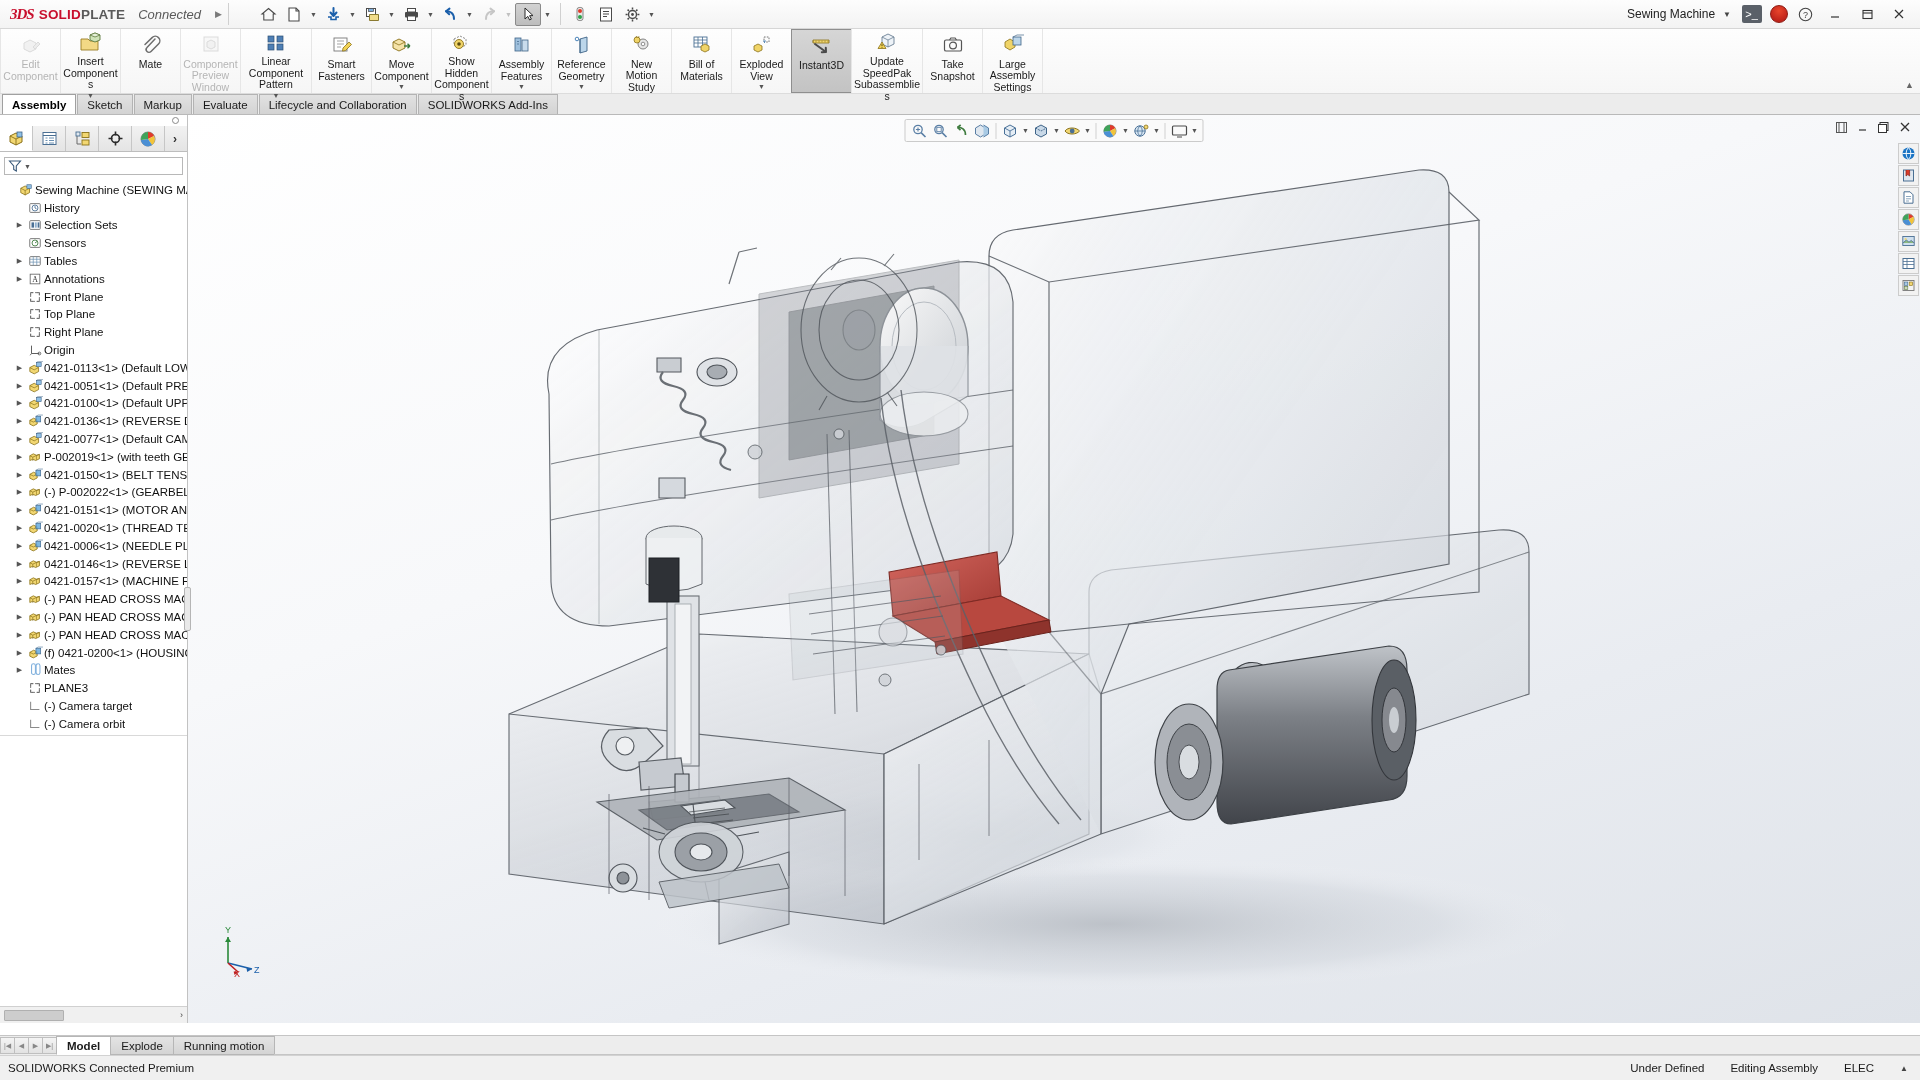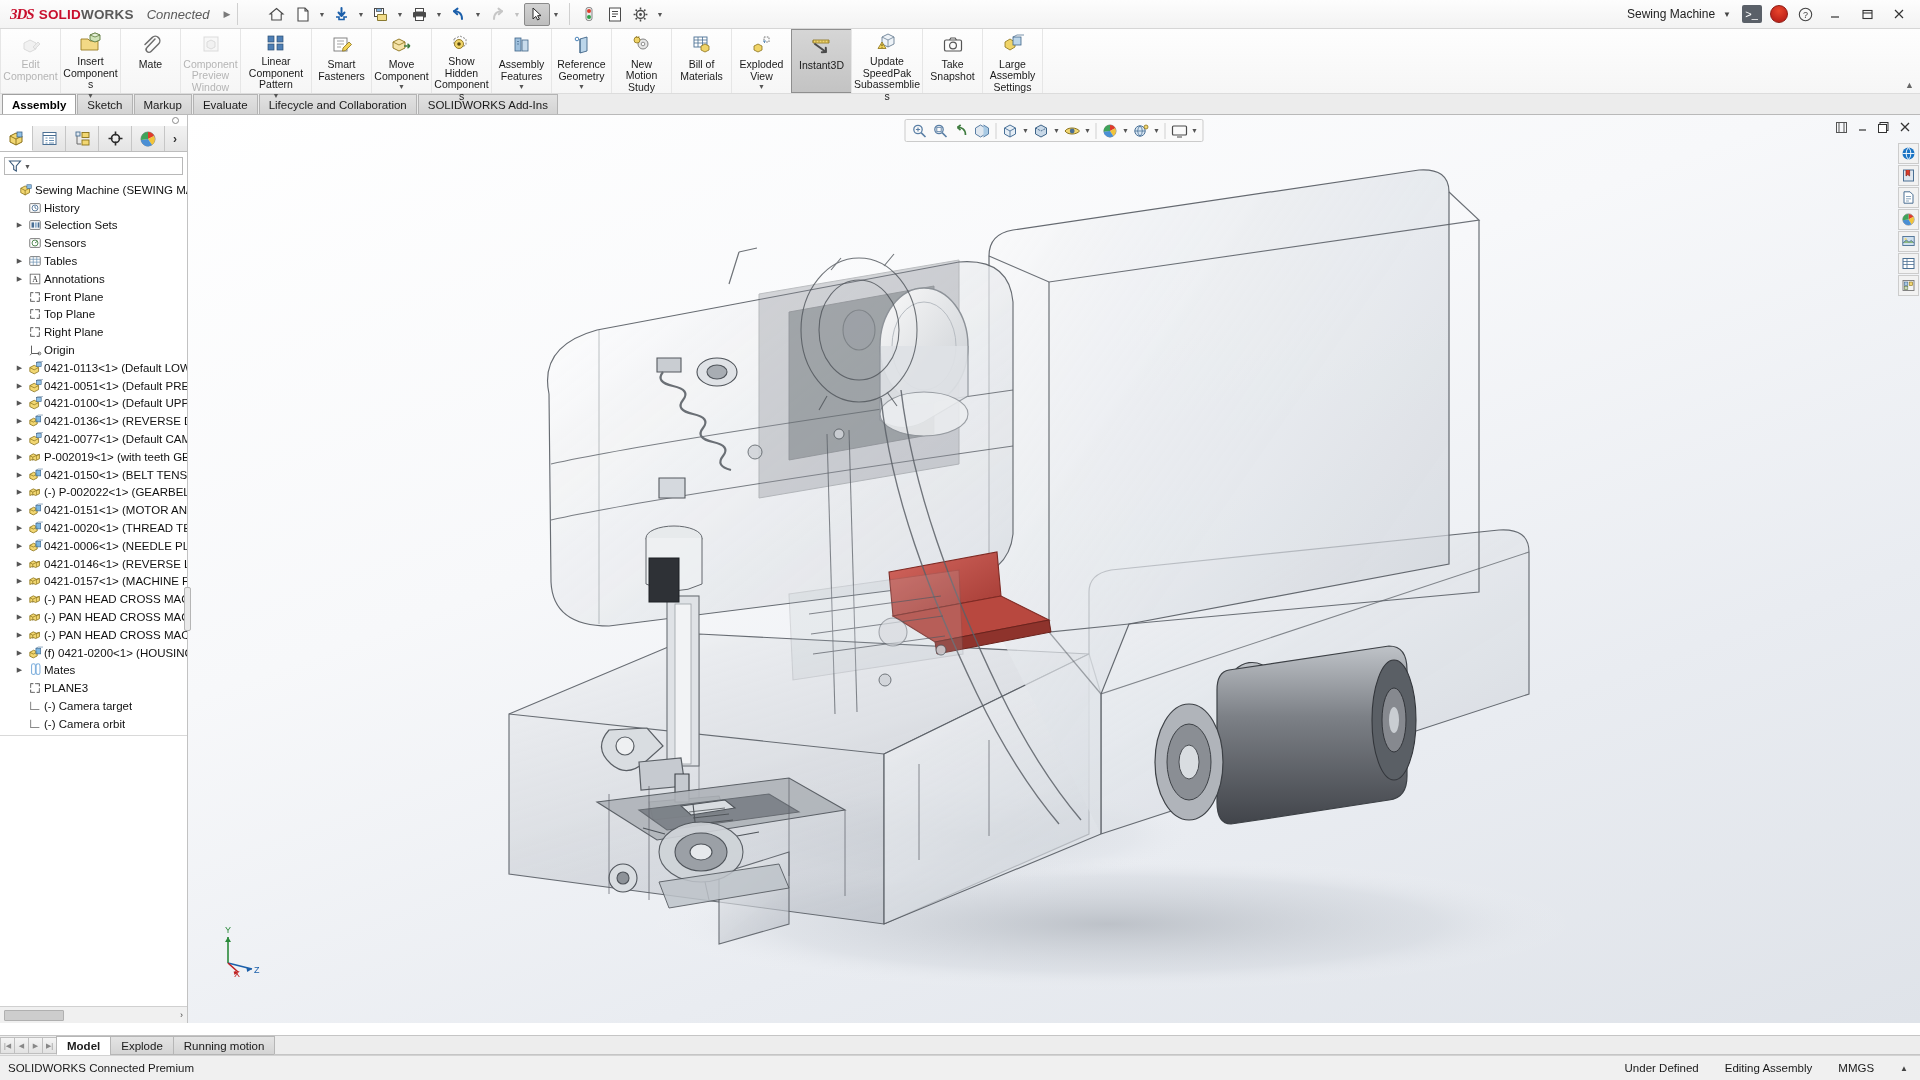--- a/index.html
+++ b/index.html
@@ -225,21 +225,21 @@
   svg { display: block; }
 </style>
 </head>
 <body>
 
 <div id="app">
 
   <div class="titlebar">
     <div class="brand">
       <span class="brand-ds">3DS</span>
-      <span class="brand-sw"><span>SOLID</span><span class="gray">WORKS</span></span>
+      <span class="brand-sw"><span>SOLID</span><span class="gray">PLATE</span></span>
       <span class="brand-conn">Connected</span>
       <span class="brand-arrow">▶</span>
     </div>
 
     <div class="tb-sep"></div>
 
     <div class="qa-toolbar">
 
       <div class="qa-btn">
         <svg width="17" height="17" viewBox="0 0 17 17">
@@ -1395,18 +1395,18 @@
         <span>Running motion</span>
       </div>
     <div class="bb-fill"></div>
   </div>
 
   <div class="statusbar">
     <span>SOLIDWORKS Connected Premium</span>
     <div class="sb-right">
       <span>Under Defined</span>
       <span>Editing Assembly</span>
-      <span>MMGS</span>
+      <span>ELEC</span>
       <span class="sb-caret">▲</span>
     </div>
   </div>
 
 </div>
 
 </body></html>

